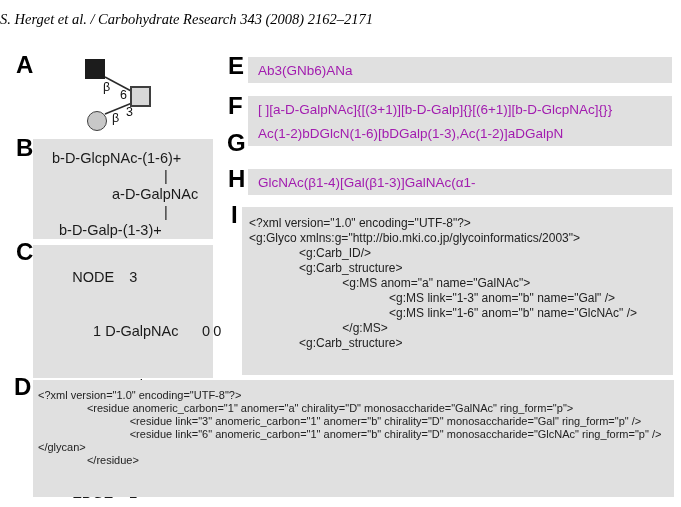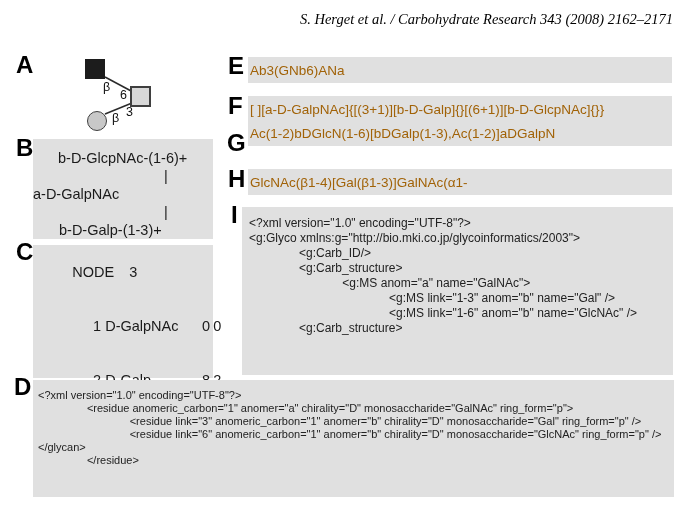--- a/index.html
+++ b/index.html
@@ -2,21 +2,21 @@
 <html><head>
 <meta charset="utf-8">
 <style>
   * { margin:0; padding:0; box-sizing:border-box; }
   html,body { background:#ffffff; }
   .page {
     position:relative; width:681px; height:507px; background:#ffffff;
     font-family:"Liberation Sans", sans-serif; color:#1a1a1a; overflow:hidden;
   }
   .header {
-    position:absolute; top:11px; left:0; width:673px; text-align:right;
+    position:absolute; top:11px; left:0; width:673px; text-align:left;
     font-family:"Liberation Serif", serif; font-style:italic; font-size:14.5px; color:#000;
   }
   .panel-letter {
     position:absolute; font-weight:bold; font-size:24px; line-height:1.2; color:#000;
     letter-spacing:0.5px;
   }
   .graybox { position:absolute; background:#e0e0e0; }
 
   
   .diagram { position:absolute; left:80px; top:55px; width:85px; height:85px; }
@@ -24,32 +24,32 @@
   .sq-black { position:absolute; left:5px; top:4px; width:20px; height:20px; background:#1c1c1c; }
   .sq-gray  { position:absolute; left:50px; top:31px; width:21px; height:21px; background:#d8d8d8; border:2px solid #3f3f3f; }
   .circ     { position:absolute; left:7px; top:56px; width:20px; height:20px; border-radius:50%; background:#c8c8c8; border:1.5px solid #3f3f3f; }
   .dlabel   { position:absolute; font-size:12.5px; line-height:1; color:#111; }
 
   
   .box-b { left:33px; top:139px; width:180px; height:100px; padding-top:10px; }
   .bline { font-size:14.5px; line-height:18px; white-space:pre; color:#1a1a1a; }
 
   
-  .box-c { left:33px; top:245px; width:180px; height:133px; }
+  .box-c { left:33px; top:245px; width:180px; height:133px; padding-top:5px; }
   .crow  { font-size:14.5px; line-height:18px; white-space:pre; color:#1a1a1a; }
   .c-kw     { display:inline-block; margin-left:15px; width:57px; }
   .c-num    { display:inline-block; width:44px; text-align:right; }
   .c-name   { display:inline-block; margin-left:4px; width:84px; }
   .c-cx     { display:inline-block; width:21px; text-align:right; }
   .c-cy     { display:inline-block; margin-left:3px; }
 
   
   .bar {
     position:absolute; left:248px; width:424px; height:26px; background:#e0e0e0;
-    display:flex; align-items:center; padding-left:2px; font-size:13.5px; color:#a16207;
+    display:flex; align-items:center; padding-left:10px; font-size:13.5px; color:#a21caf;
     white-space:pre;
   }
 
   
   .box-i { left:242px; top:207px; width:431px; height:168px; padding:9px 0 0 7px; }
   .iline { font-size:12px; line-height:15px; white-space:pre; color:#222; }
 
   
   .box-d { left:33px; top:380px; width:641px; height:117px; padding:9px 0 0 5px; }
   .dline { font-size:11px; line-height:13px; white-space:pre; color:#222; }
@@ -71,23 +71,23 @@
     <div class="sq-gray"></div>
     <div class="circ"></div>
     <span class="dlabel" style="left:23px; top:26px;">β</span>
     <span class="dlabel" style="left:40px; top:34px;">6</span>
     <span class="dlabel" style="left:46px; top:51px;">3</span>
     <span class="dlabel" style="left:32px; top:57px;">β</span>
   </div>
 
   <div class="panel-letter" style="left:16px; top:134px;">B</div>
   <div class="graybox box-b">
-    <div class="bline" style="padding-left:25px;">b-D-GlcpNAc-(1-6)+</div>
+    <div class="bline" style="padding-left:19px;">b-D-GlcpNAc-(1-6)+</div>
     <div class="bline" style="padding-left:131px;">|</div>
-    <div class="bline" style="">a-D-GalpNAc</div>
+    <div class="bline" style="padding-left:79px;">a-D-GalpNAc</div>
     <div class="bline" style="padding-left:131px;">|</div>
     <div class="bline" style="padding-left:26px;">b-D-Galp-(1-3)+</div>
   </div>
 
   <div class="panel-letter" style="left:16px; top:238px;">C</div>
   <div class="graybox box-c">
     <div class="crow">
       <span class="c-kw">NODE</span><span>3</span>
     </div>
     <div class="crow">
@@ -127,20 +127,21 @@
 
   <div class="panel-letter" style="left:231px; top:201px;">I</div>
   <div class="graybox box-i">
     <div class="iline">&lt;?xml version="1.0" encoding="UTF-8"?&gt;</div>
     <div class="iline">&lt;g:Glyco xmlns:g="http://bio.mki.co.jp/glycoinformatics/2003"&gt;</div>
     <div class="iline">               &lt;g:Carb_ID/&gt;</div>
     <div class="iline">               &lt;g:Carb_structure&gt;</div>
     <div class="iline">                            &lt;g:MS anom="a" name="GalNAc"&gt;</div>
     <div class="iline">                                          &lt;g:MS link="1-3" anom="b" name="Gal" /&gt;</div>
     <div class="iline">                                          &lt;g:MS link="1-6" anom="b" name="GlcNAc" /&gt;</div>
+    <div class="iline">                            &lt;/g:MS&gt;</div>
     <div class="iline">               &lt;g:Carb_structure&gt;</div>
   </div>
 
   <div class="panel-letter" style="left:14px; top:373px;">D</div>
   <div class="graybox box-d">
     <div class="dline">&lt;?xml version="1.0" encoding="UTF-8"?&gt;</div>
     <div class="dline">                &lt;residue anomeric_carbon="1" anomer="a" chirality="D" monosaccharide="GalNAc" ring_form="p"&gt;</div>
     <div class="dline">                              &lt;residue link="3" anomeric_carbon="1" anomer="b" chirality="D" monosaccharide="Gal" ring_form="p" /&gt;</div>
     <div class="dline">                              &lt;residue link="6" anomeric_carbon="1" anomer="b" chirality="D" monosaccharide="GlcNAc" ring_form="p" /&gt;</div>
     <div class="dline">&lt;/glycan&gt;</div>

